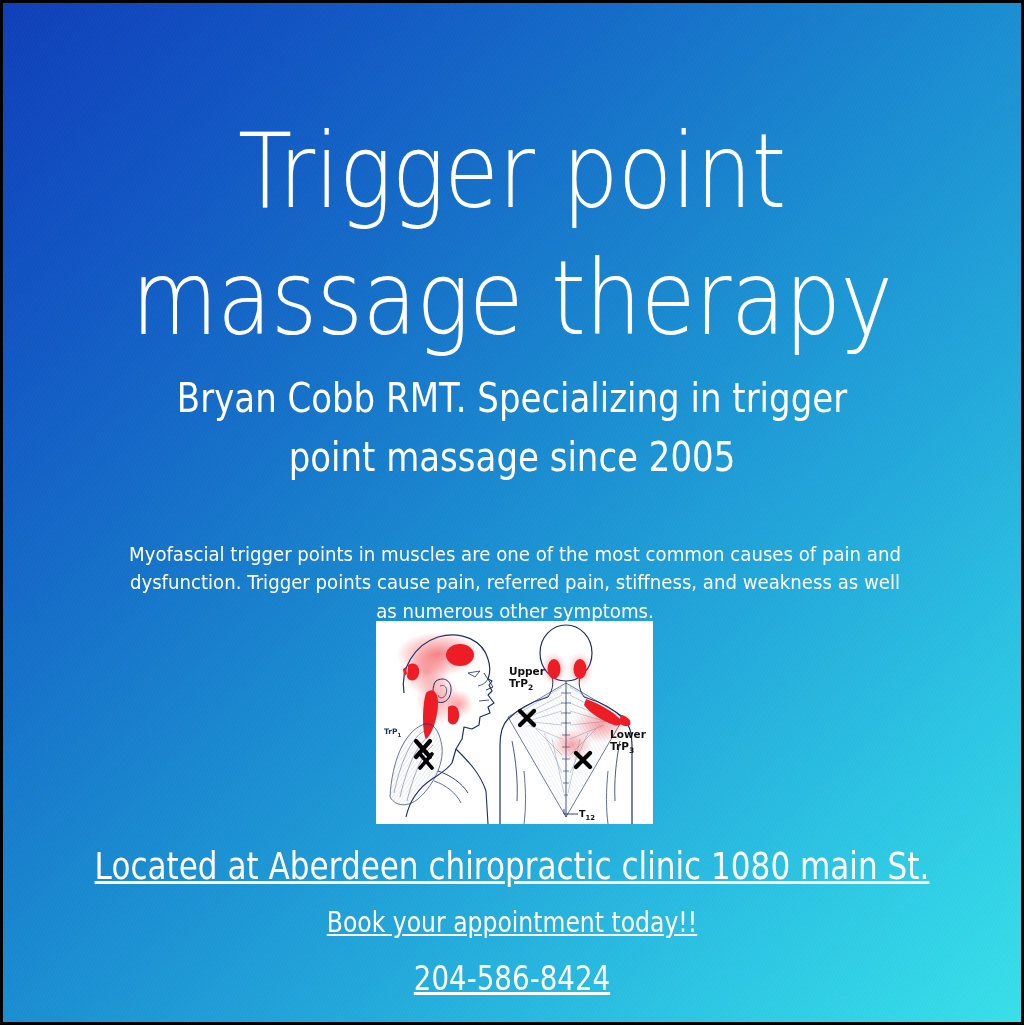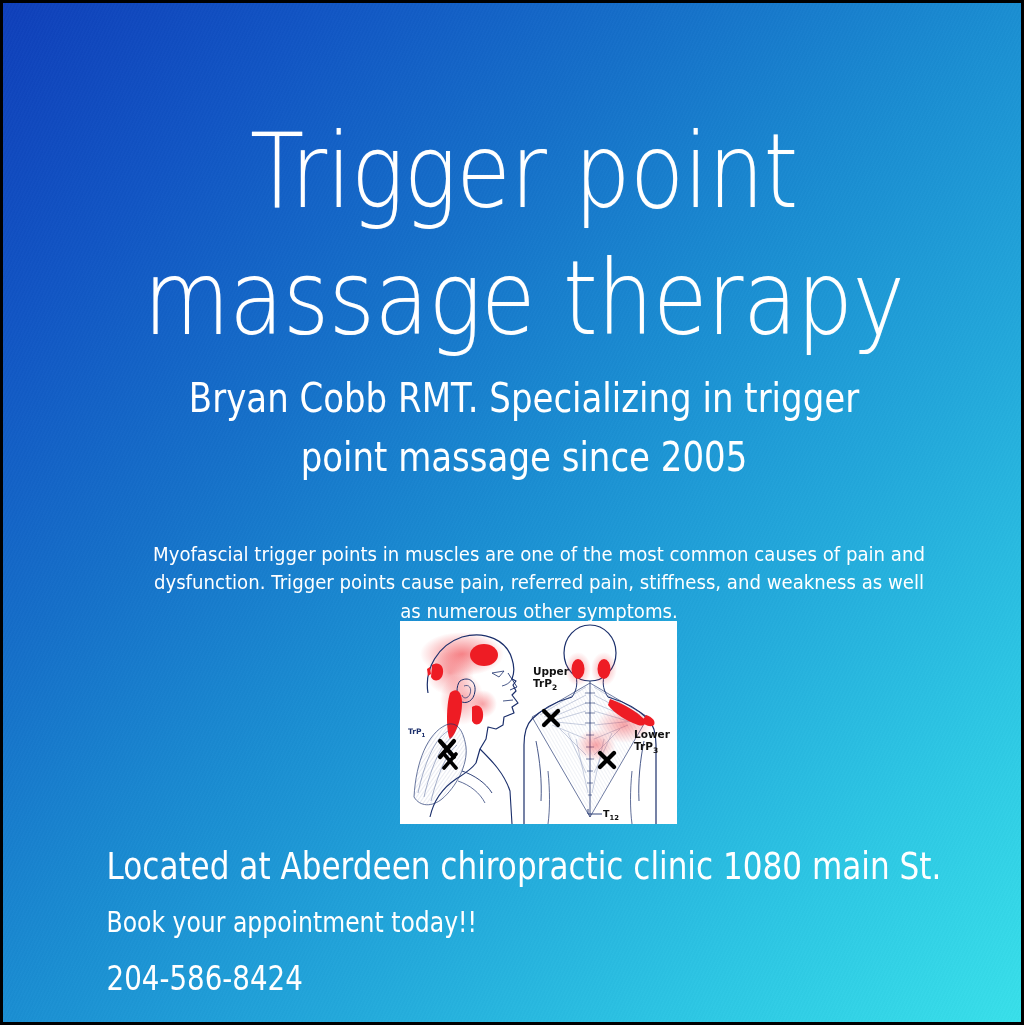--- a/index.html
+++ b/index.html
@@ -21,21 +21,20 @@
     overflow: hidden;
     background:
       linear-gradient(135deg,
         #0f3fba 0%,
         #1155c4 16%,
         #1570c9 33%,
         #1a8ed2 50%,
         #22a8db 66%,
         #2cc6e4 83%,
         #38e0ea 100%);
-    padding-left: 24px;
   }
 
   
   #poster::after {
     content: "";
     position: absolute;
     inset: 0;
     pointer-events: none;
     background:
       repeating-linear-gradient(115deg,
@@ -112,23 +111,24 @@
     background: #ffffff;
   }
   .figure-wrap svg { display: block; width: 100%; height: 100%; }
 
   
   .footer {
     position: absolute;
     left: 0;
     right: 0;
     top: 840px;
-    text-align: left;
+    text-align: center;
     color: #ffffff;
     font-family: "DejaVu Sans", sans-serif;
+    text-decoration: underline;
   }
   .footer .address {
     display: block;
     font-size: 37px;
     line-height: 1.28;
     white-space: nowrap;
     transform: scaleX(0.84);
   }
   .footer .book {
     display: block;

